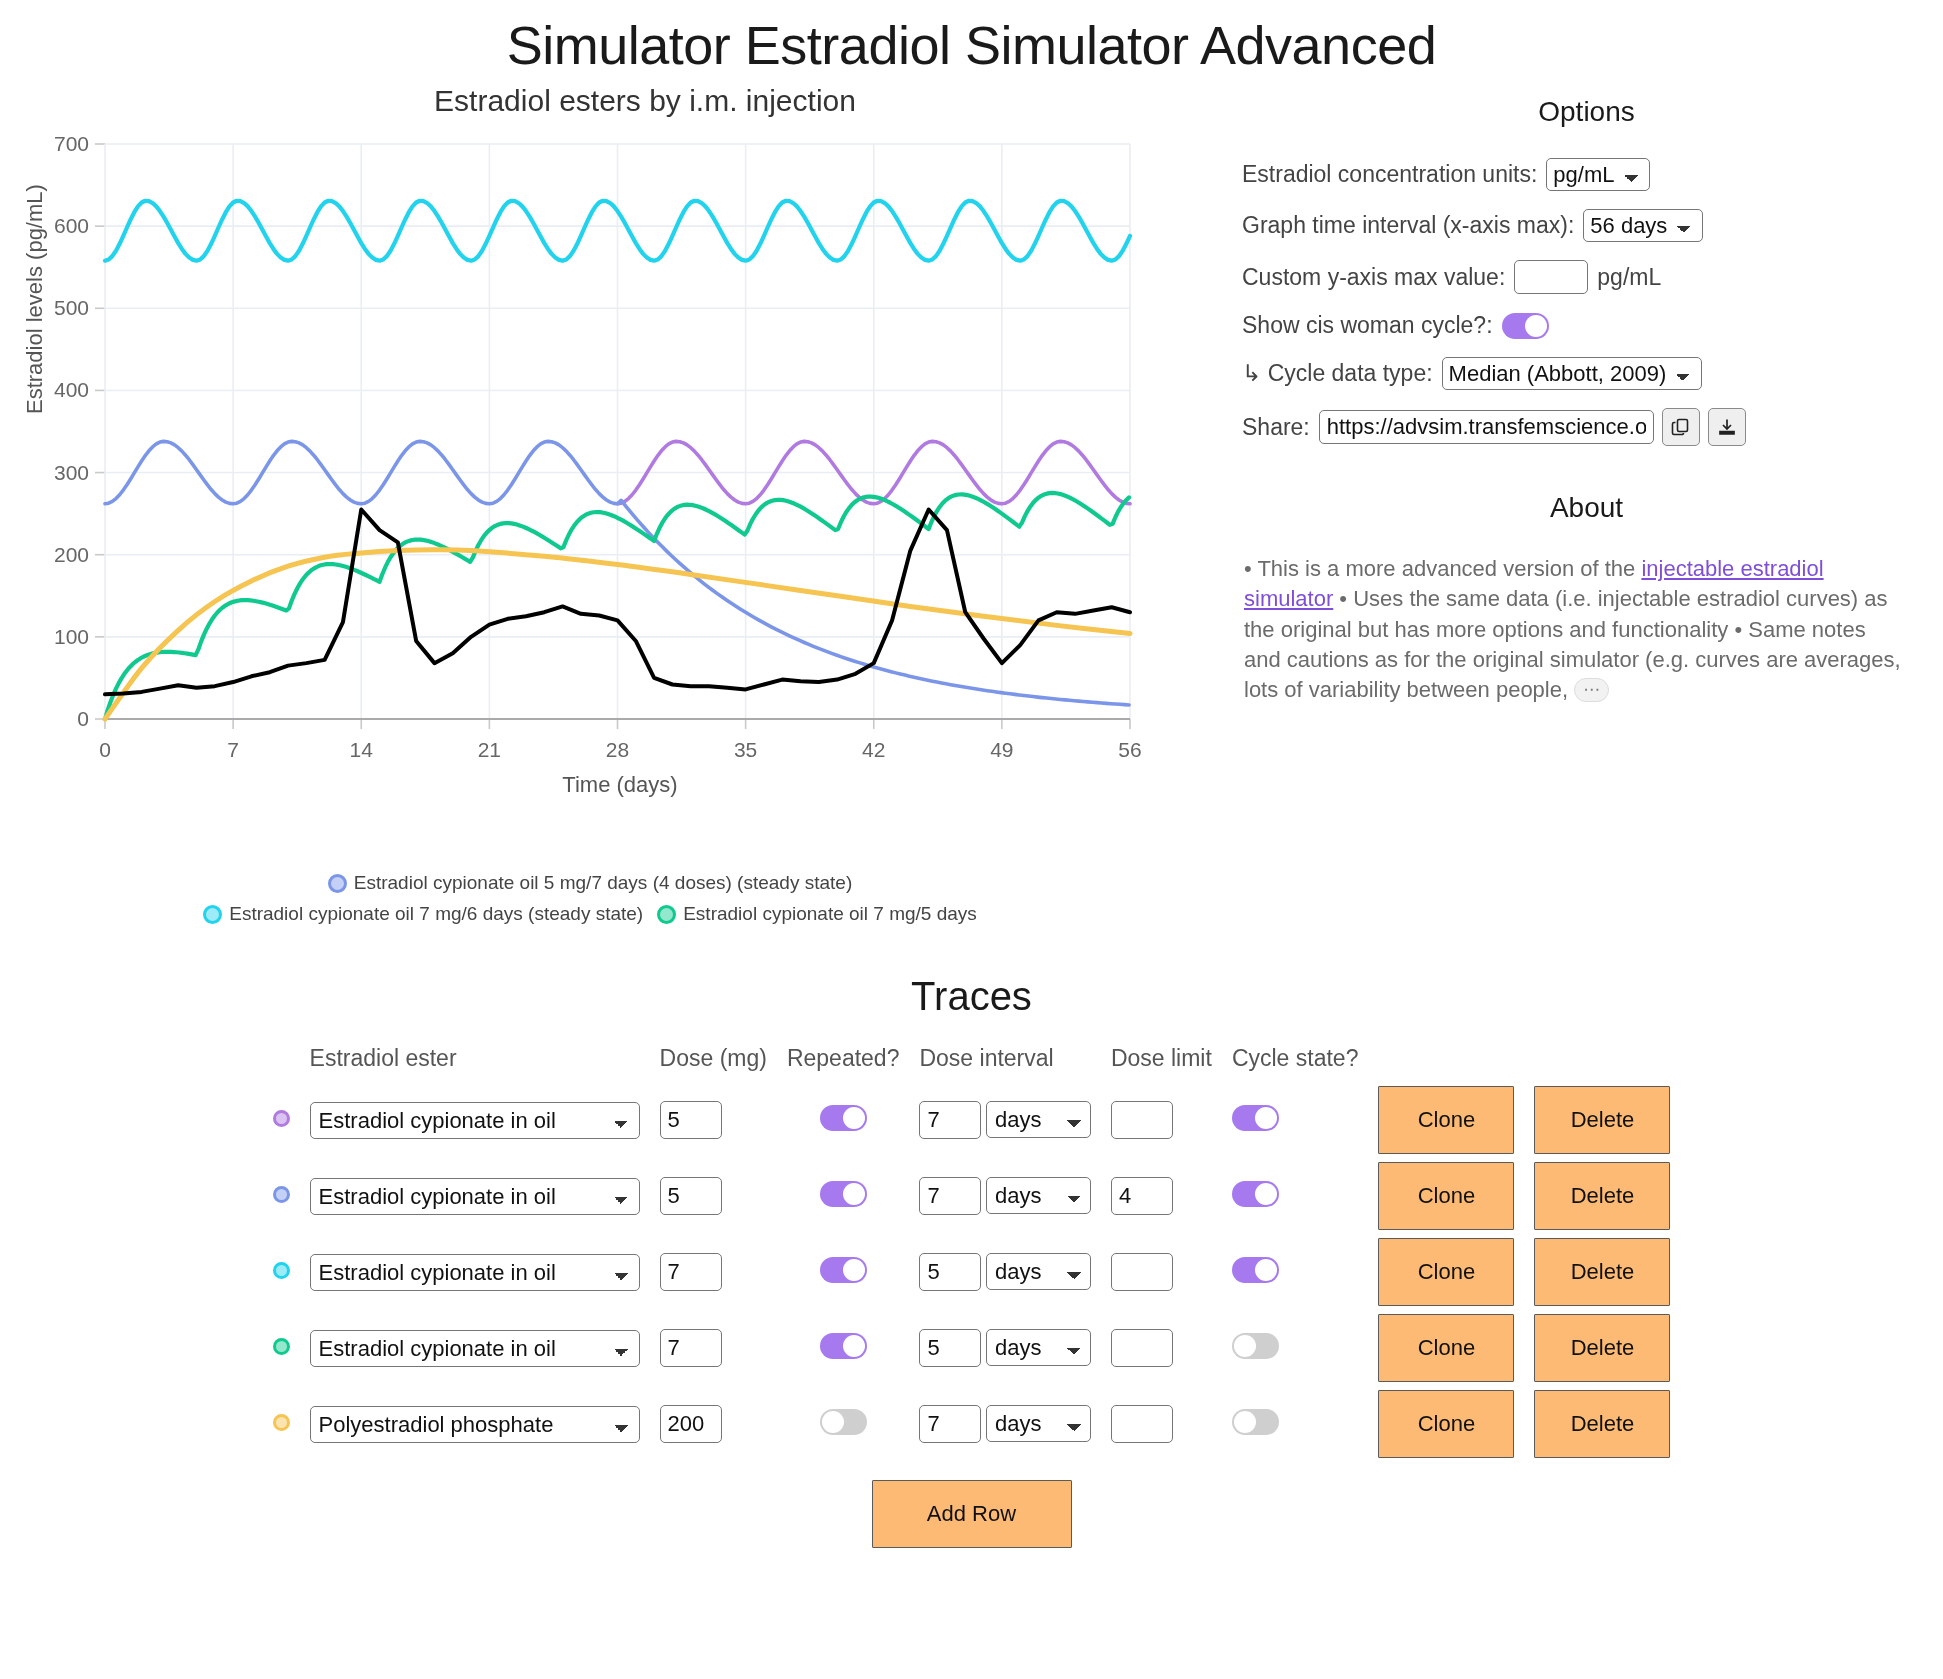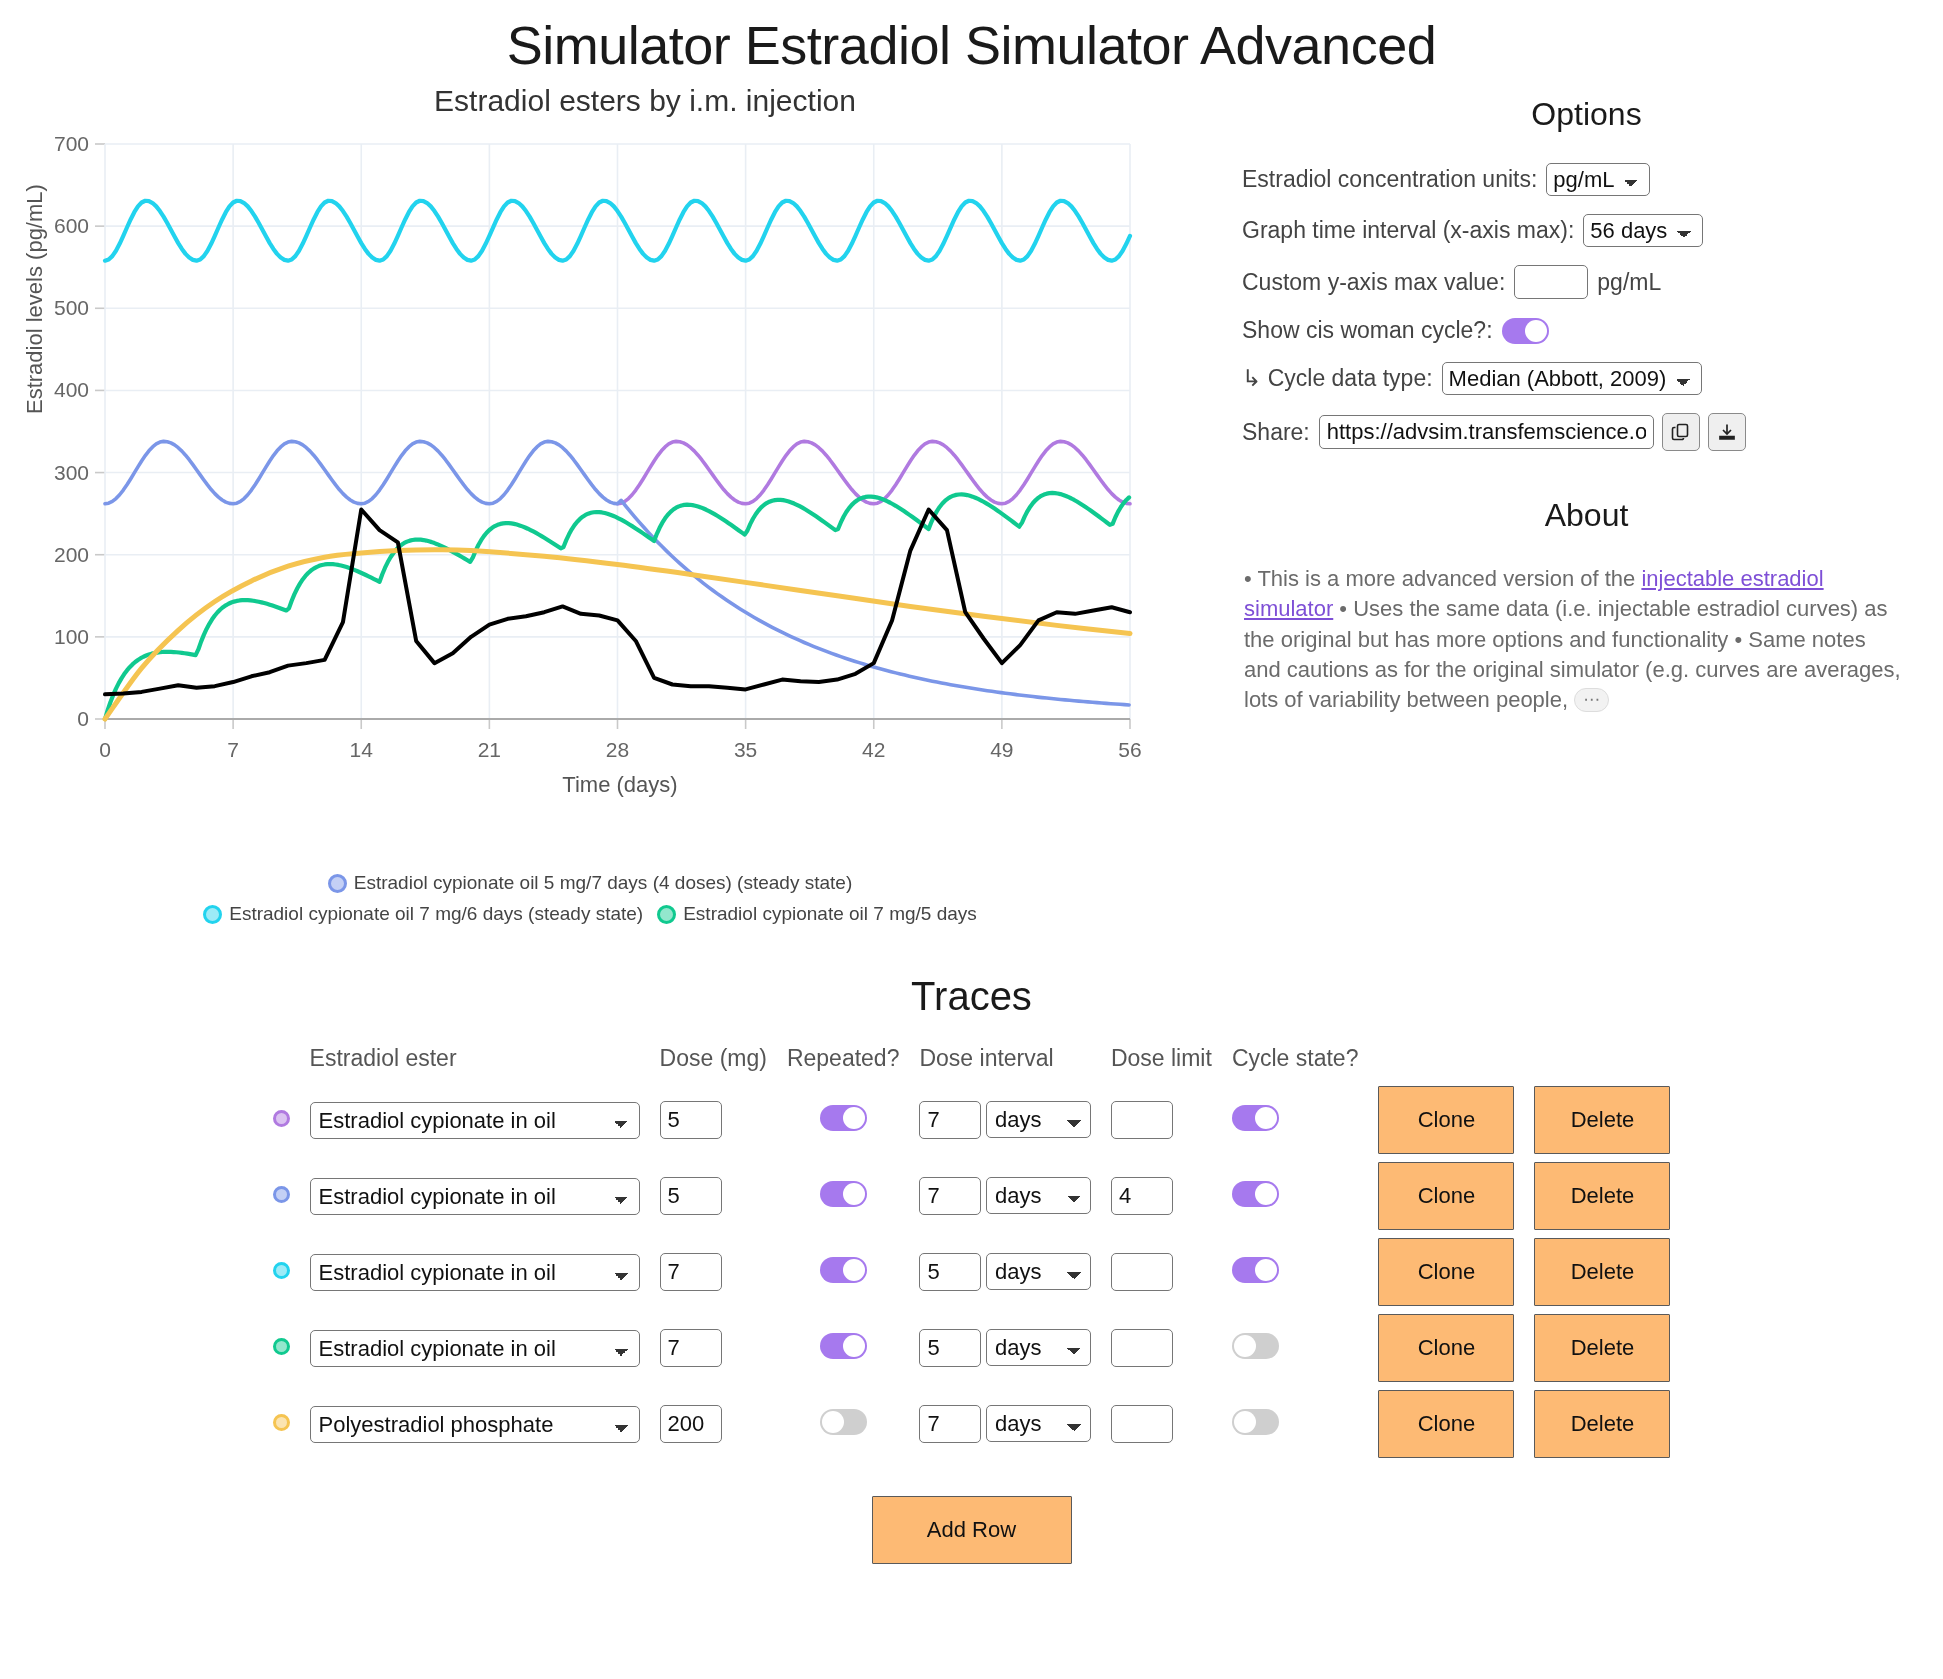--- a/index.html
+++ b/index.html
@@ -64,21 +64,21 @@
   .legend-item { display: flex; align-items: center; gap: 7px; }
   .legend-dot {
     width: 19px; height: 19px; border-radius: 50%;
     border: 3.5px solid #000; background: #fff;
     flex: 0 0 auto;
   }
   .legend-label { font-size: 19px; color: #444; white-space: nowrap; }
 
   
   .panel-h {
-    text-align: center; font-size: 32px; font-weight: 400;
+    text-align: center; font-size: 28px; font-weight: 400;
     color: #1a1a1a; margin: 10px 0 30px 0;
   }
   .opt-row {
     display: flex; align-items: center; justify-content: flex-start;
     margin-bottom: 18px; font-size: 23px; color: #444;
     padding-left: 12px;
   }
   .opt-label { margin-right: 9px; white-space: nowrap; }
   select.ui {
     font-family: "Liberation Sans", sans-serif;
@@ -168,21 +168,21 @@
   .disabled-ctl { color: #9a9a9a; background: #fff; }
   .disabled-ctl::placeholder { color: #9a9a9a; }
   .btn {
     font-family: "Liberation Sans", sans-serif;
     font-size: 22px; color: #111;
     background: #fdba74; border: 1px solid #5a5a5a;
     padding: 20px 0; width: 136px; text-align: center;
     cursor: pointer; border-radius: 1px;
   }
   .addrow-wrap { text-align: center; margin-top: 18px; }
-  .btn-add { width: 200px; margin-top: 16px; }
+  .btn-add { width: 200px; }
   .cell-center { text-align: center; }
 </style>
 </head>
 <body>
 
 <h1 class="page-title">Simulator Estradiol Simulator Advanced</h1>
 
 <div class="top-area">
 
   <div class="chart-col">

